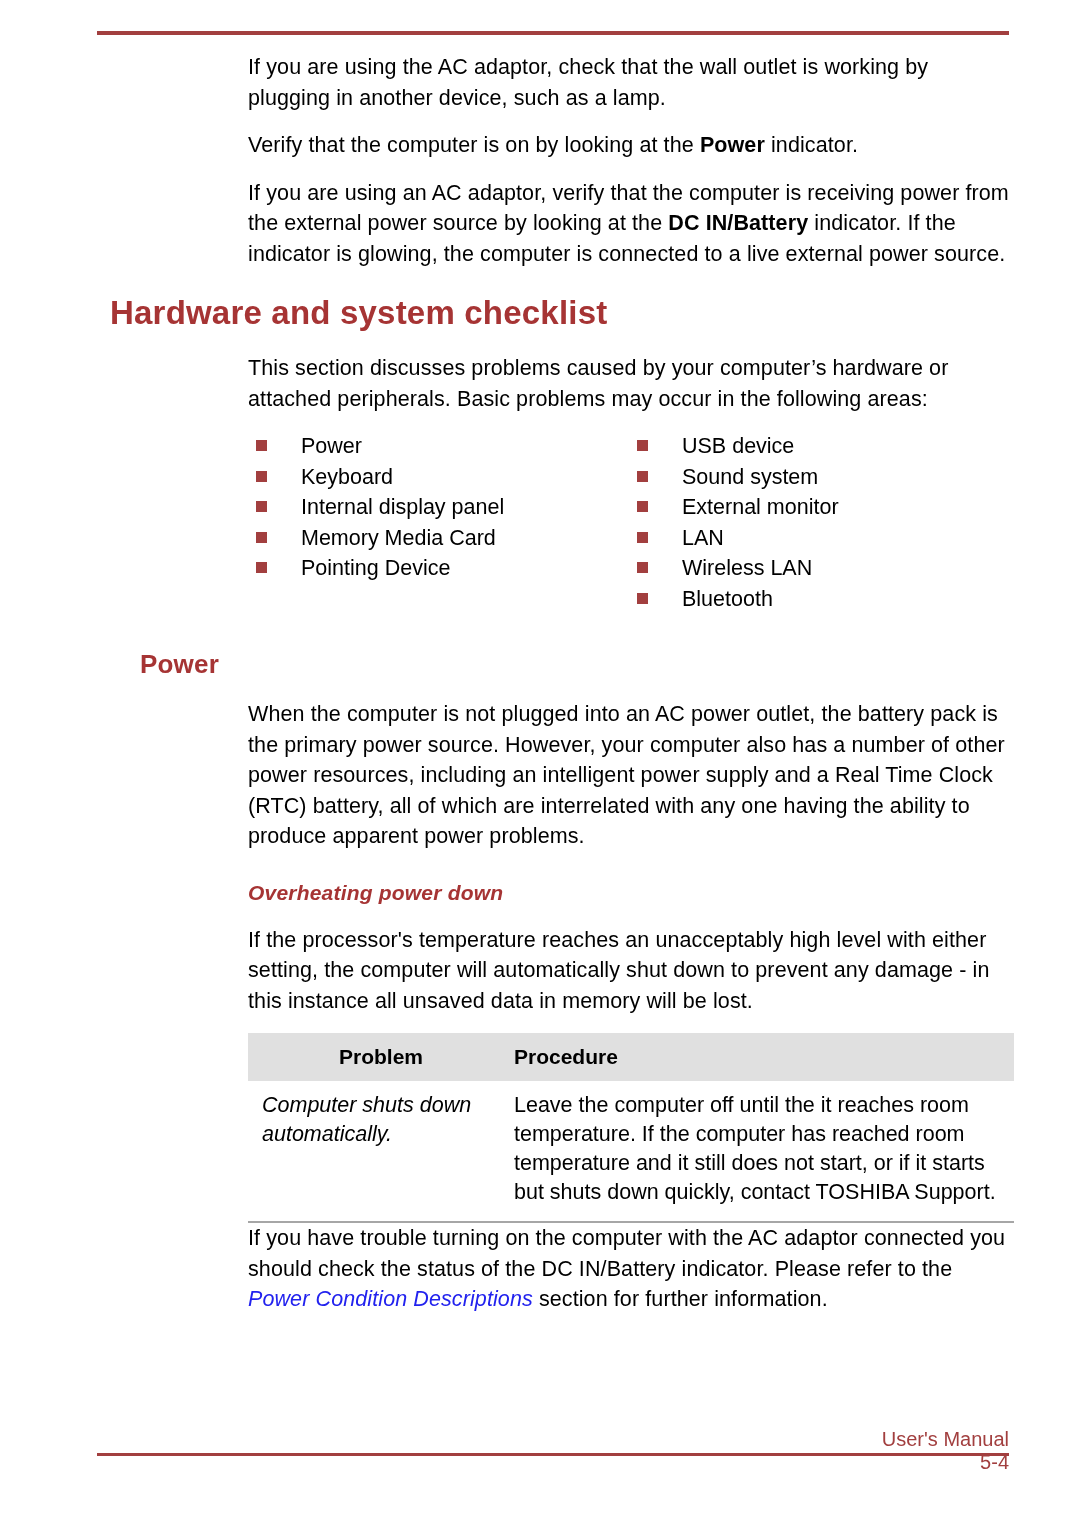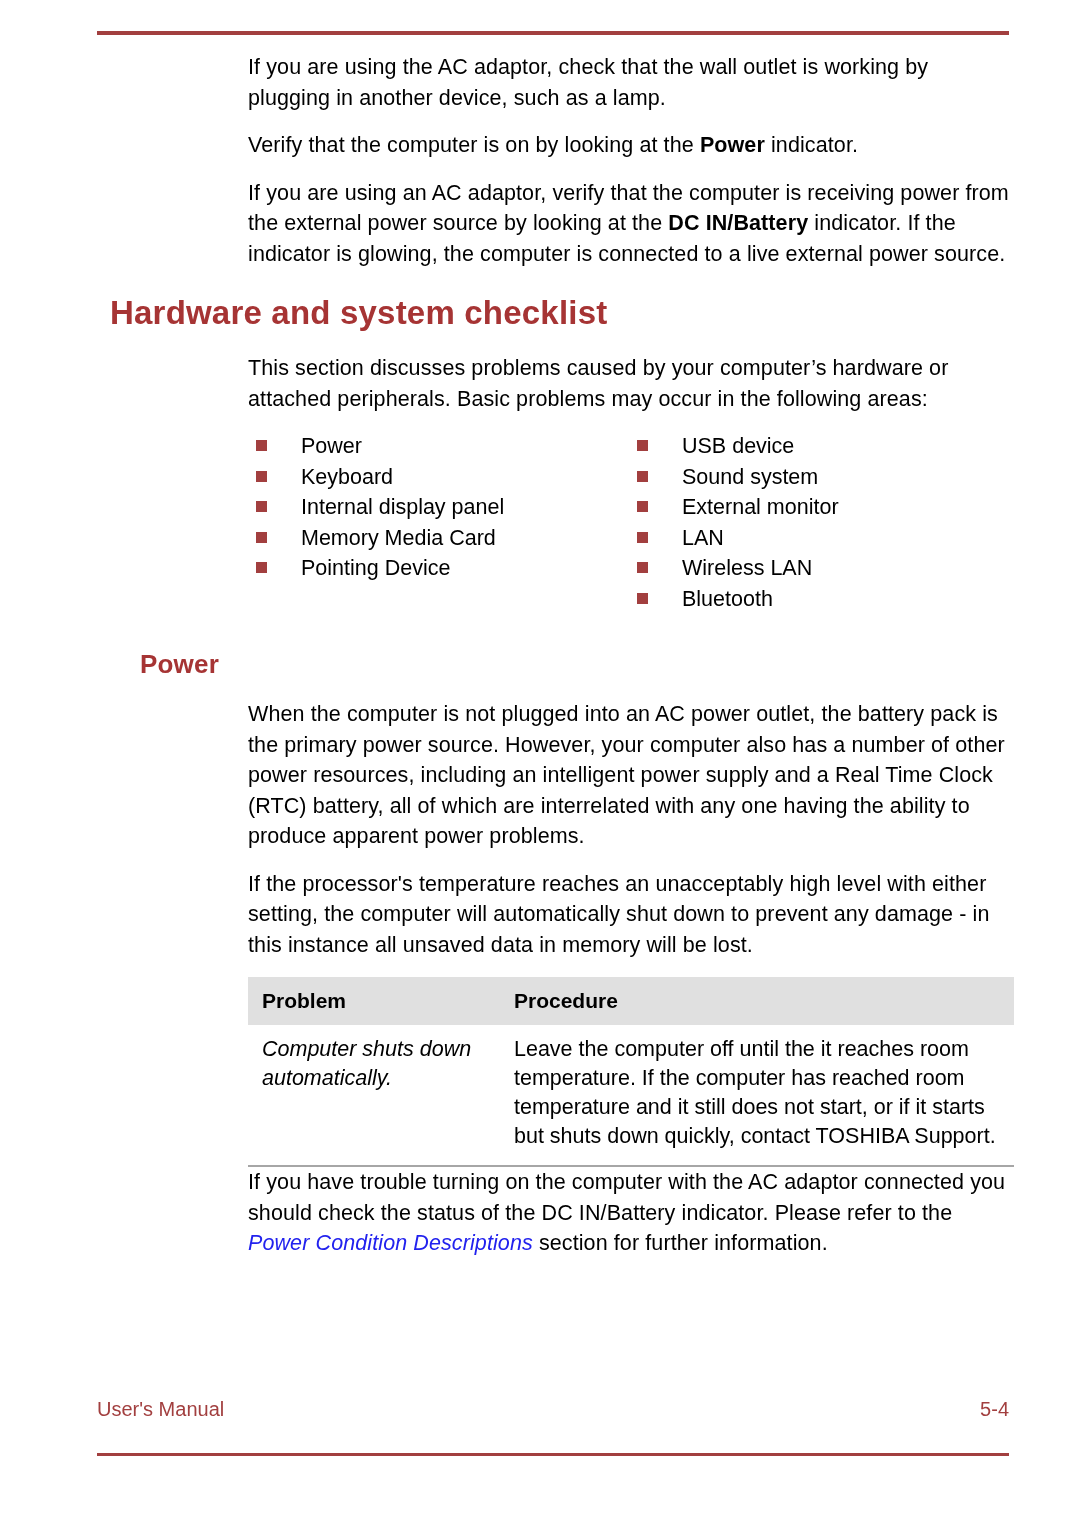--- a/index.html
+++ b/index.html
@@ -138,48 +138,49 @@
     table-layout: fixed;
   }
   table.pt thead th {
     background: #e0e0e0;
     text-align: left;
     font-size: 21px;
     font-weight: bold;
     padding: 11px 0 11px 14px;
     line-height: 26px;
   }
-  table.pt thead th.c1 { width: 238px; }
+  table.pt thead th.c1 { width: 238px; text-align: center; }
   table.pt tbody td {
     vertical-align: top;
     font-size: 21.5px;
     line-height: 29px;
     padding: 10px 16px 14px 14px;
     border-bottom: 2px solid #a6a6a6;
   }
   table.pt tbody td.c1 { padding-right: 6px; font-style: italic; }
 
   
   a.doclink {
     color: #2222ee;
     font-style: italic;
     text-decoration: none;
   }
 
   
   .footer {
     position: absolute;
     left: 97px;
-    top: 1398px;
+    top: 1428px;
     width: 912px;
     display: flex;
     justify-content: space-between;
-    align-items: flex-start;
+    align-items: flex-end;
     color: #a23f3f;
     font-size: 20px;
+    flex-direction: column;
   }
 </style>
 </head>
 <body>
 
 <div class="page">
 
   <div class="top-rule"></div>
 
   <div class="content">
@@ -257,20 +258,21 @@
     </div>
 
     <h2 class="h-sub">Power</h2>
 
     <div class="body-col">
       <p class="para">
         <span>When the computer is not plugged into an AC power outlet, the battery pack is the primary power source. However, your computer also has a number of other power resources, including an intelligent power supply and a Real Time Clock (RTC) battery, all of which are interrelated with any one having the ability to produce apparent power problems.</span>
       </p>
     </div>
 
+    <h3 class="h-sub3">Overheating power down</h3>
 
     <div class="body-col">
       <p class="para">
         <span>If the processor's temperature reaches an unacceptably high level with either setting, the computer will automatically shut down to prevent any damage - in this instance all unsaved data in memory will be lost.</span>
       </p>
     </div>
 
     <div class="tbl-wrap">
       <table class="pt">
         <thead>

